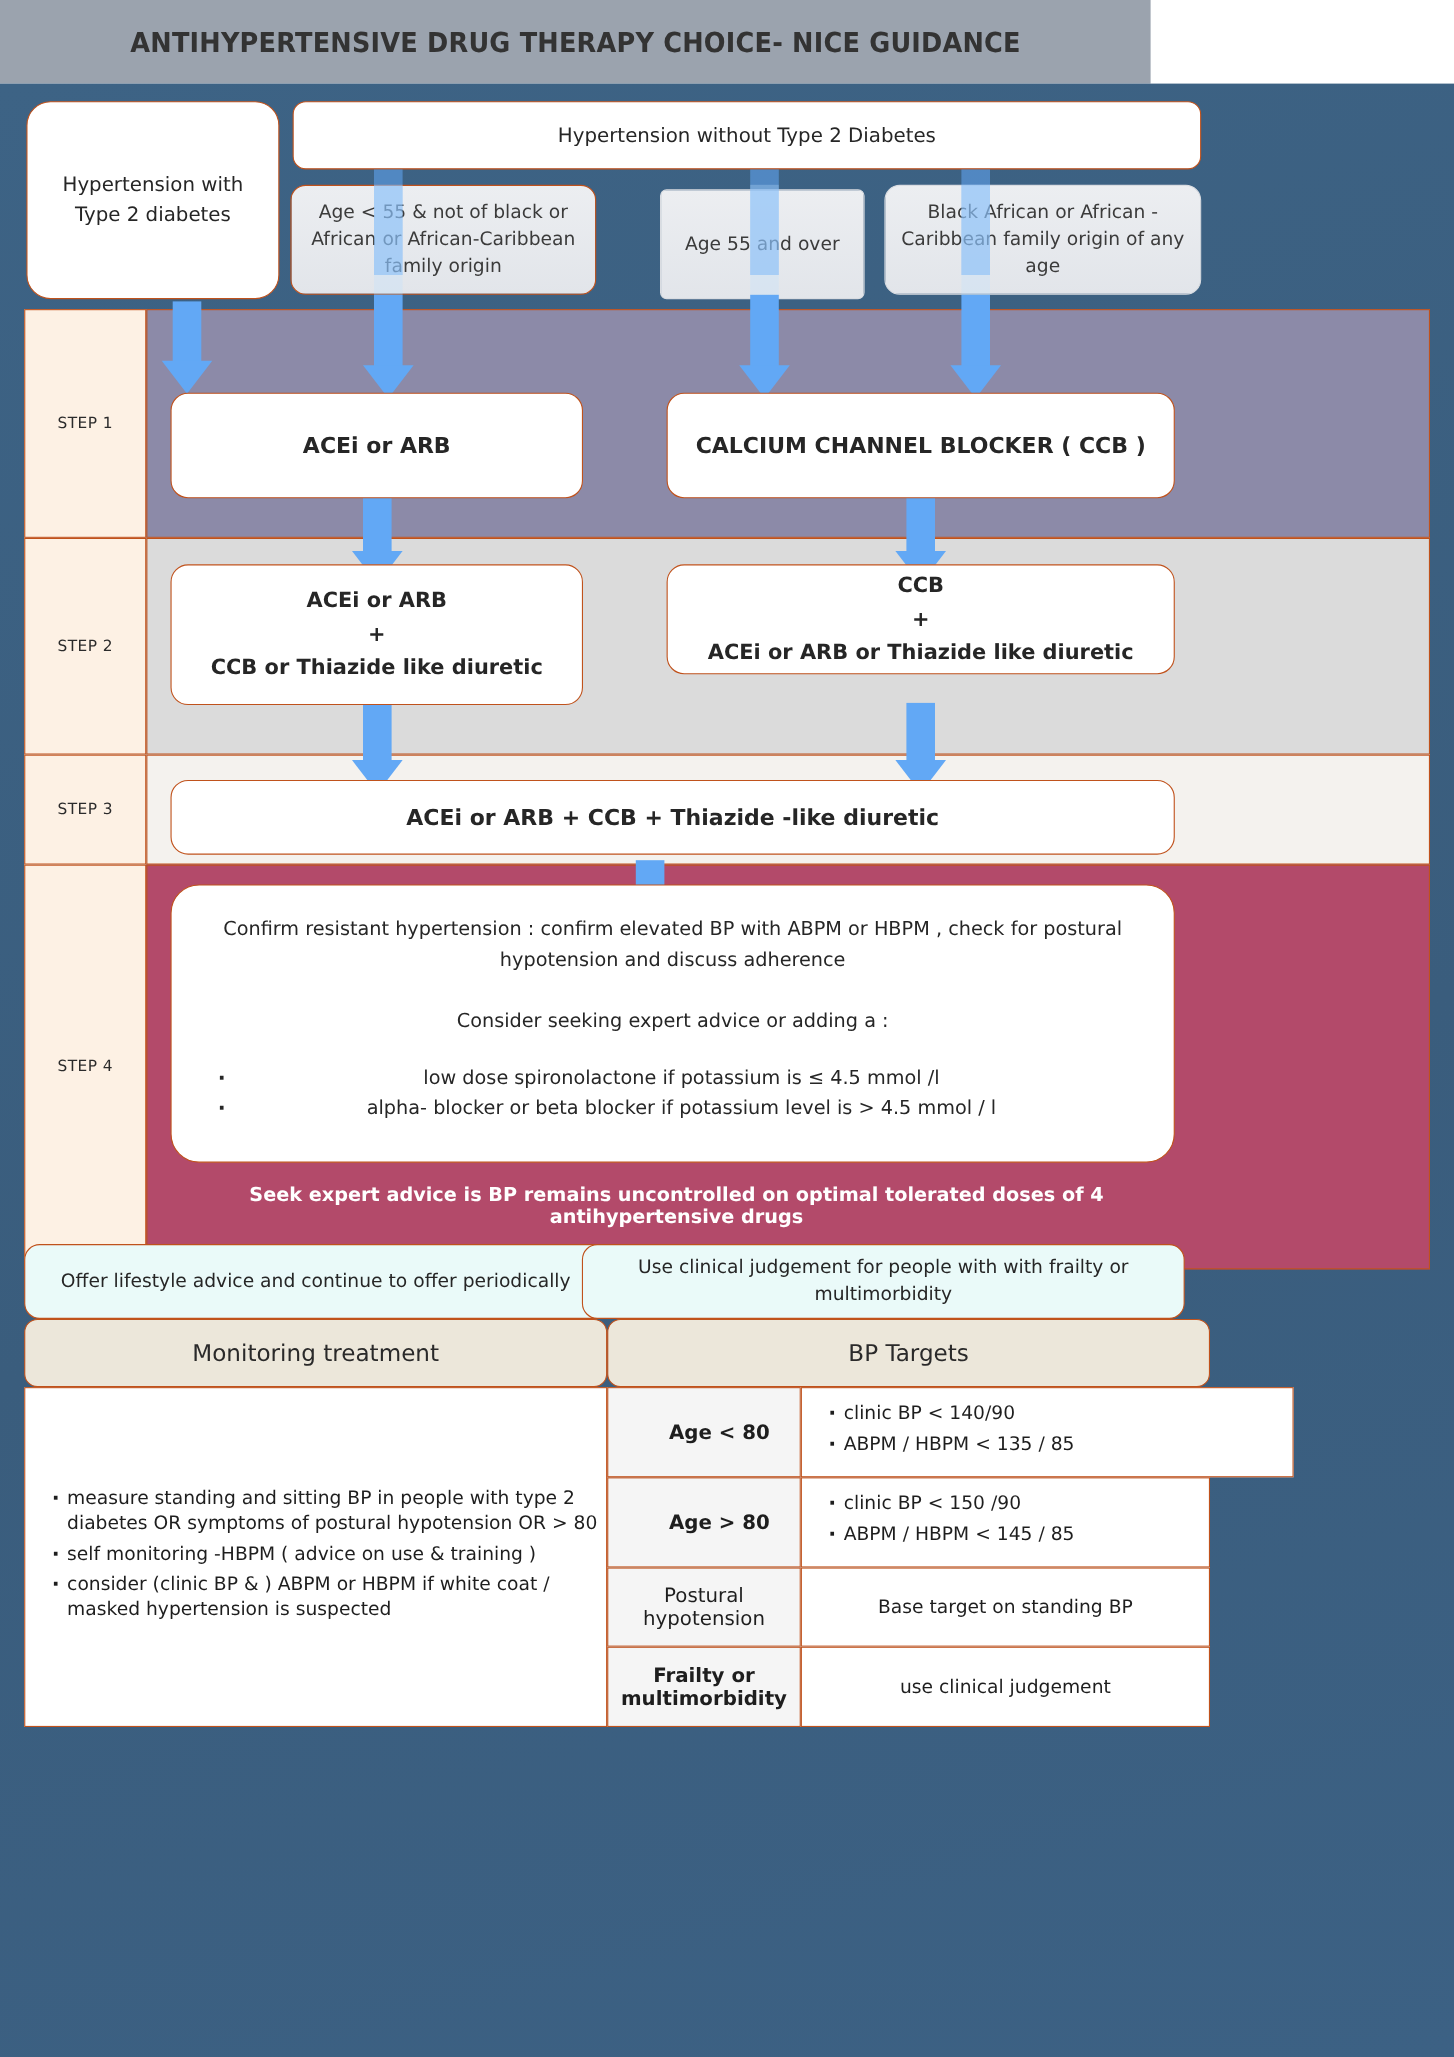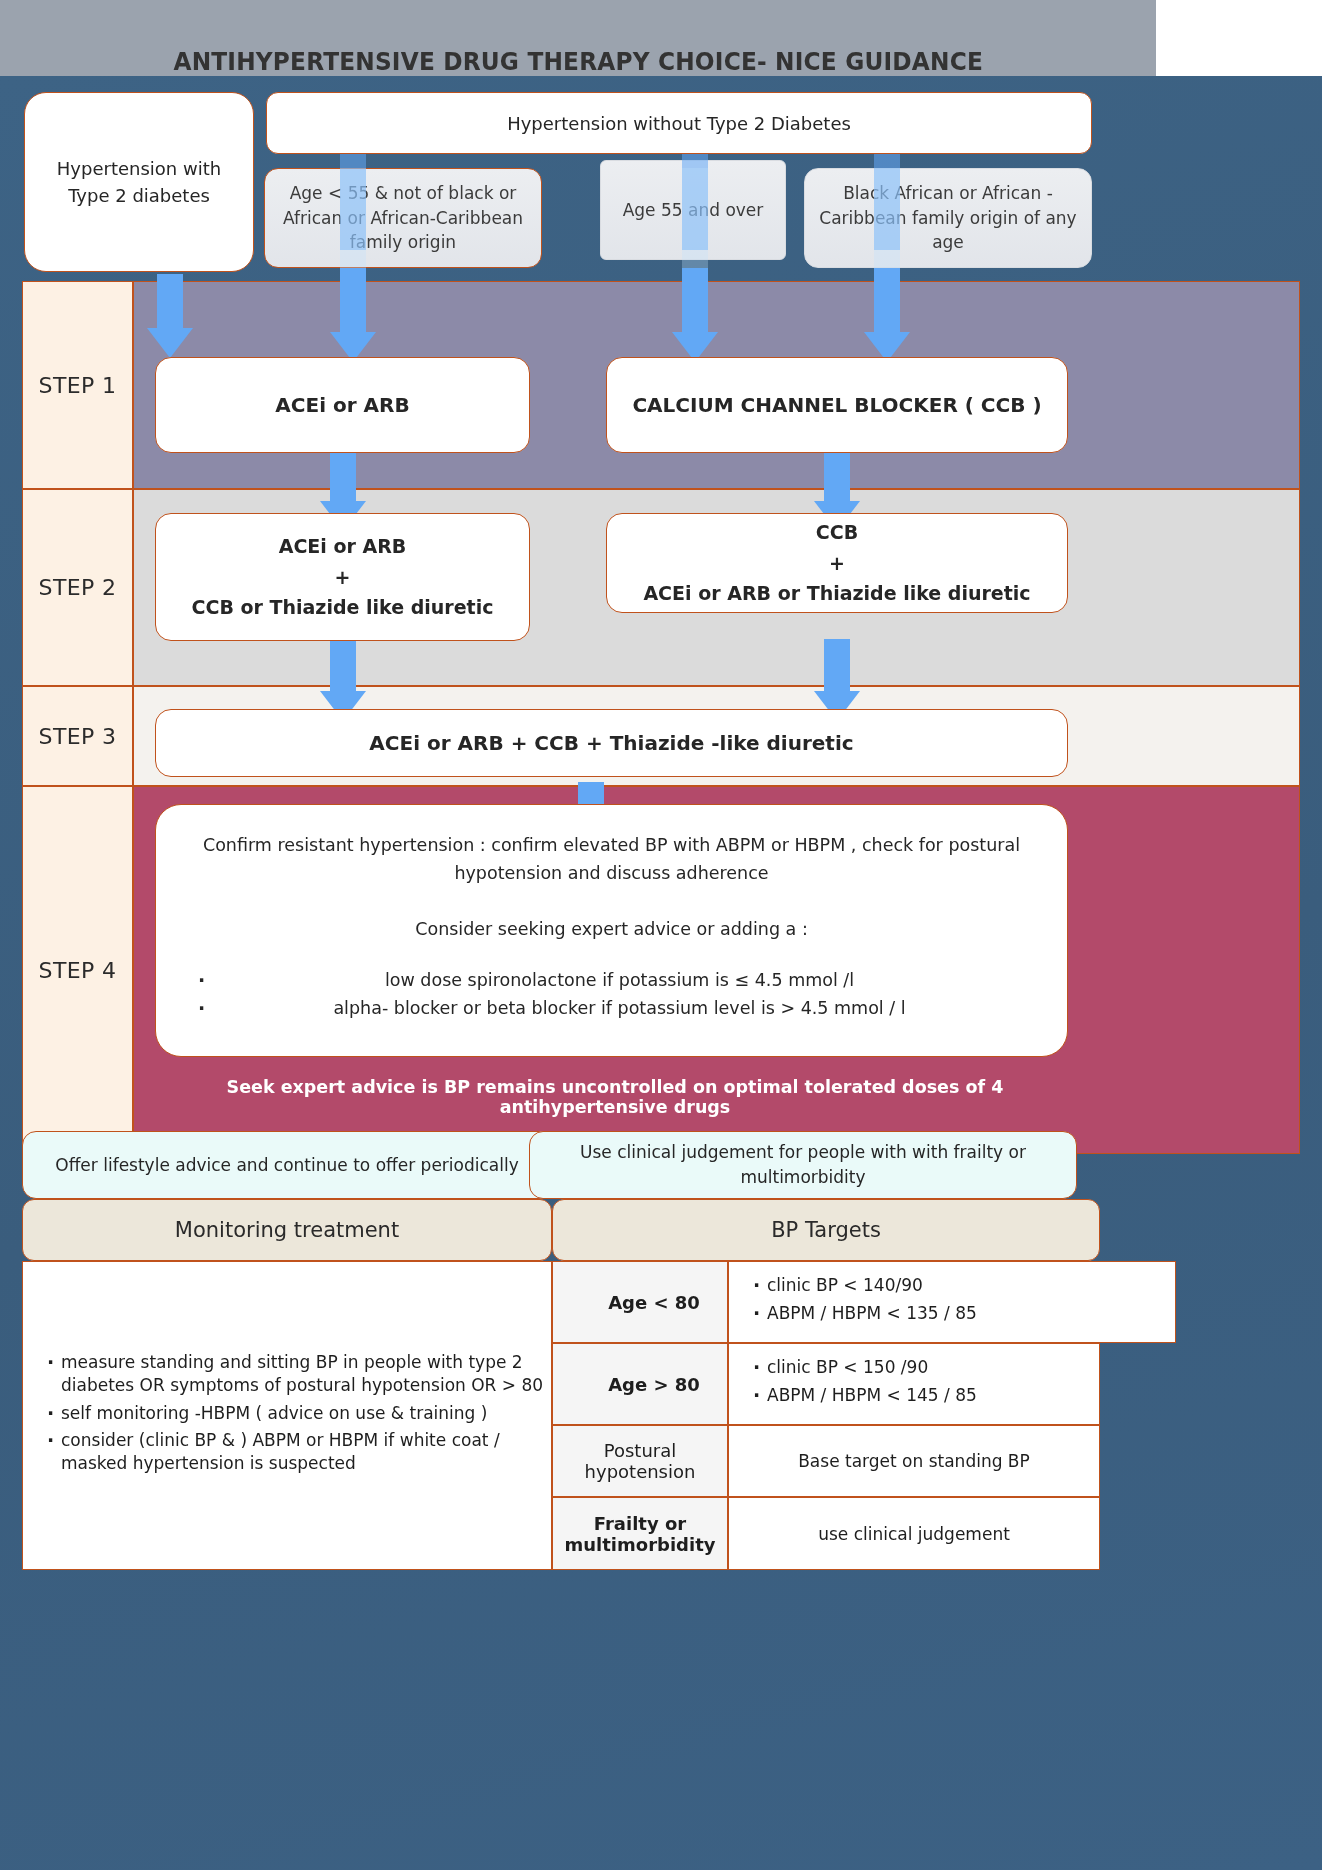--- a/index.html
+++ b/index.html
@@ -6,23 +6,23 @@
   body{
     width:1322px;height:1870px;
     background:#ffffff;
     font-family:"DejaVu Sans", sans-serif;
     overflow:hidden;
   }
   #page{position:relative;width:1322px;height:1870px;overflow:hidden;background:#ffffff;}
 
   
   #title-bar{
-    position:absolute;left:0;top:0;width:1156px;height:76px;
+    position:absolute;left:0;top:0;width:1046px;height:76px;
     background:#9ba3ae;
-    display:flex;align-items:flex-end;justify-content:center;
+    display:flex;align-items:center;justify-content:center;
   }
   #title-bar .title{
     font-family:"DejaVu Sans", sans-serif;
     font-weight:700;
     font-size:25px;
     letter-spacing:.2px;
     color:#333333;
     transform:scaleX(.93);
     white-space:nowrap;
   }
@@ -56,21 +56,21 @@
     position:absolute;left:50%;transform:translateX(-50%);
     width:0;height:0;border-left:23px solid transparent;border-right:23px solid transparent;
     border-top:30px solid #62a8f5;opacity:.85;
   }
   .arrow.solid .shaft{opacity:1;}
   .arrow.solid .head{opacity:1;}
   .steplabel{
     position:absolute;left:22px;width:111px;box-sizing:border-box;
     background:#fdf1e4;border:1px solid #c0521c;
     display:flex;align-items:center;justify-content:center;
-    font-size:22px;color:#2b2b2b;letter-spacing:.4px;
+    font-size:14px;color:#2b2b2b;letter-spacing:.4px;
   }
   .stepbody{
     position:absolute;left:133px;width:1167px;box-sizing:border-box;
     border:1px solid #c0521c;
   }
 
   .b1{background:#8c8aa8;}
   .b2{background:#dbdbdb;}
   .b3{background:#f4f2ee;}
   .b4{background:#b34a6a;}
@@ -128,21 +128,21 @@
       <div class="shaft" style="height:96px;"></div>
     </div>
     <div class="arrow" style="left:864px;top:78px;width:46px;height:96px;">
       <div class="shaft" style="height:96px;"></div>
     </div>
 
     <div class="card grey" style="left:264px;top:92px;width:278px;height:100px;border-radius:14px;font-size:17px;line-height:1.45;padding:0 12px;color:#3b3b3b;">
       <span>Age &lt; 55 &amp; not of black or African or African-Caribbean family origin</span>
     </div>
 
-    <div class="card grey noborder" style="left:600px;top:84px;width:186px;height:100px;border-radius:6px;font-size:17px;padding:0 10px;color:#3b3b3b;">
+    <div class="card grey noborder" style="left:600px;top:96px;width:186px;height:100px;border-radius:6px;font-size:17px;padding:0 10px;color:#3b3b3b;">
       <span>Age 55 and over</span>
     </div>
 
     <div class="card grey noborder" style="left:804px;top:92px;width:288px;height:100px;border-radius:14px;font-size:17px;line-height:1.45;padding:0 12px;color:#3b3b3b;">
       <span>Black African or African - Caribbean family origin of any age</span>
     </div>
 
     <div class="arrow" style="left:330px;top:92px;width:46px;height:100px;opacity:.30;">
       <div class="shaft" style="height:100px;background:#bfe2ff;opacity:1;"></div>
     </div>

